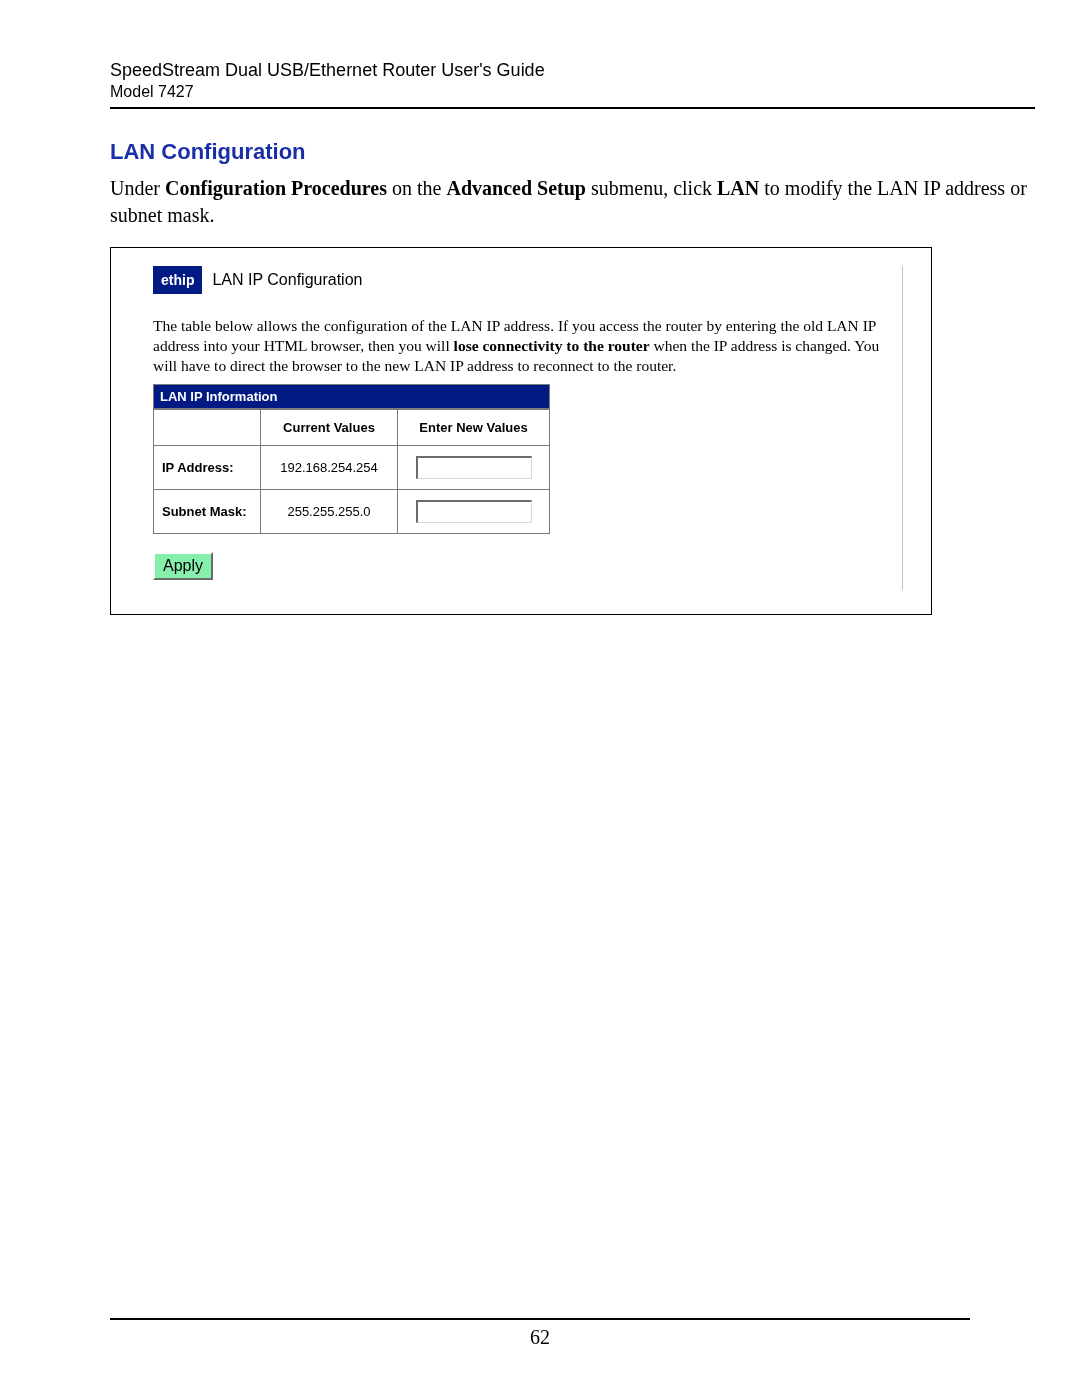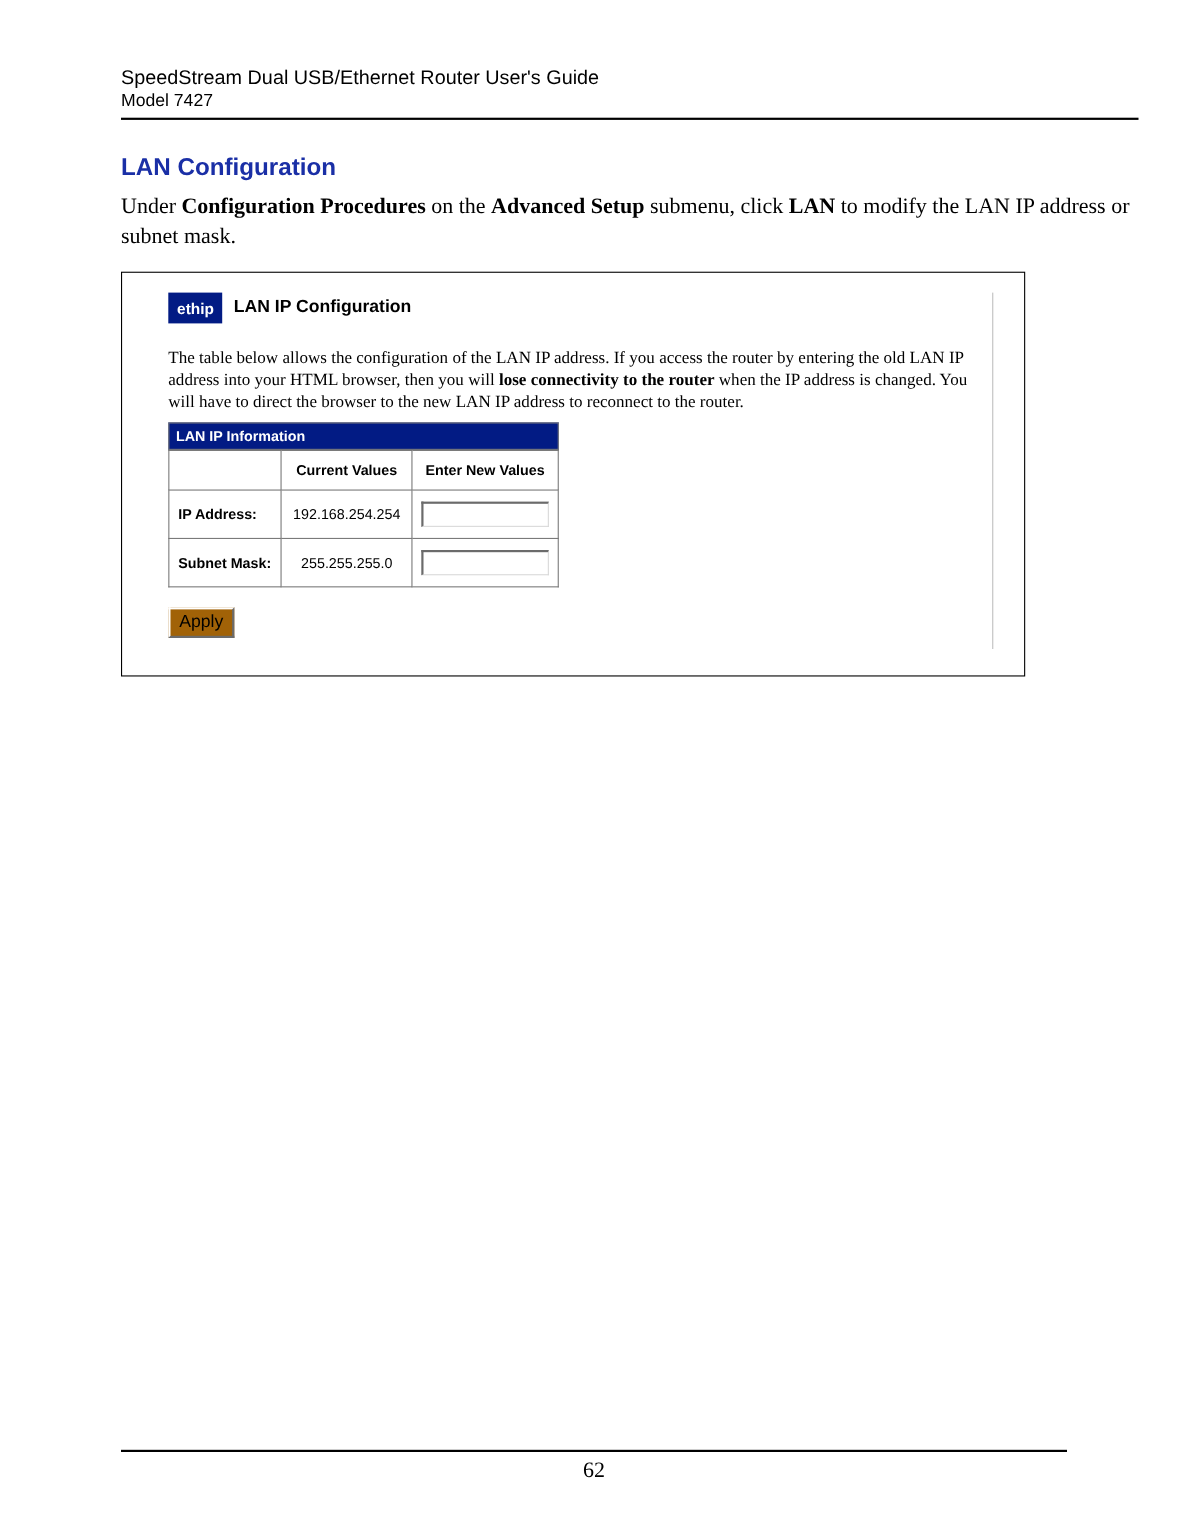--- a/index.html
+++ b/index.html
@@ -68,33 +68,33 @@
     color: #fff;
     font-family: Arial, Helvetica, sans-serif;
     font-weight: bold;
     font-size: 14px;
     padding: 6px 8px;
     display: inline-block;
     text-align: right;
   }
   .fig-title {
     font-family: Arial, Helvetica, sans-serif;
-    font-weight: bold;
+    font-weight: normal;
     font-size: 16px;
     text-align: right;
   }
   .fig-desc {
     font-family: "Times New Roman", Times, serif;
     font-size: 15.5px;
     line-height: 1.3;
     margin-bottom: 8px;
   }
   .lan-table {
     border-collapse: collapse;
-    width: 355px;
+    width: 397px;
   }
   .lan-table caption {
     caption-side: top;
     text-align: left;
     background: #021b84;
     color: #fff;
     font-family: Arial, Helvetica, sans-serif;
     font-weight: bold;
     font-size: 13px;
     padding: 4px 6px;
@@ -136,21 +136,21 @@
     font-family: Arial, Helvetica, sans-serif;
     font-size: 13px;
     padding: 0 4px;
     box-sizing: content-box;
   }
   .apply-btn {
     margin-top: 18px;
     font-family: Arial, Helvetica, sans-serif;
     font-size: 16px;
     padding: 3px 8px;
-    background: #a16207;
+    background: #86efac;
     color: #000;
     border-top: 2px solid #fff;
     border-left: 2px solid #fff;
     border-right: 2px solid #6b6b6b;
     border-bottom: 2px solid #6b6b6b;
     cursor: pointer;
   }
   .footer {
     position: absolute;
     left: 110px;

